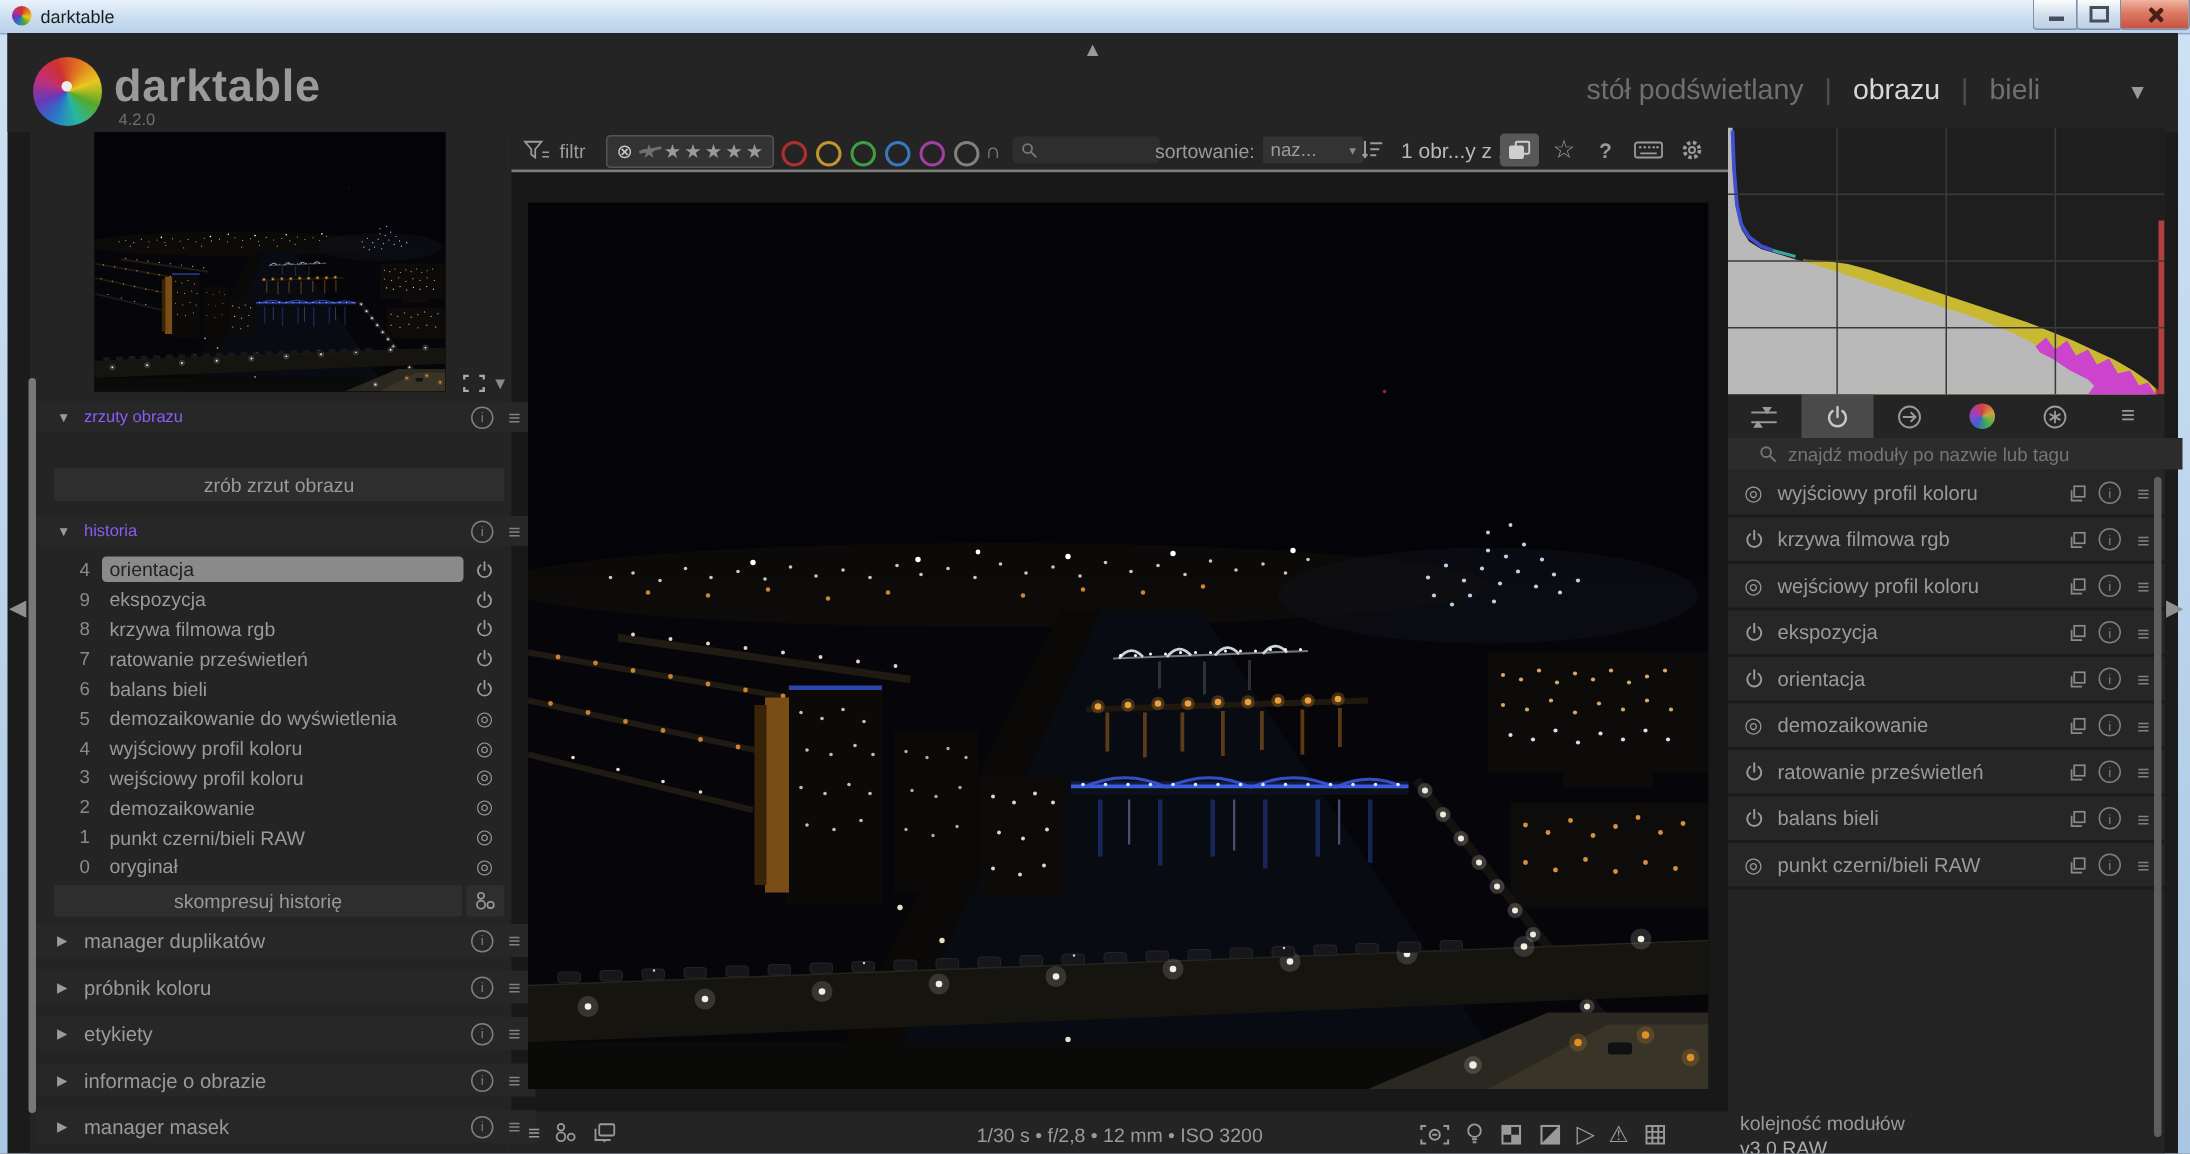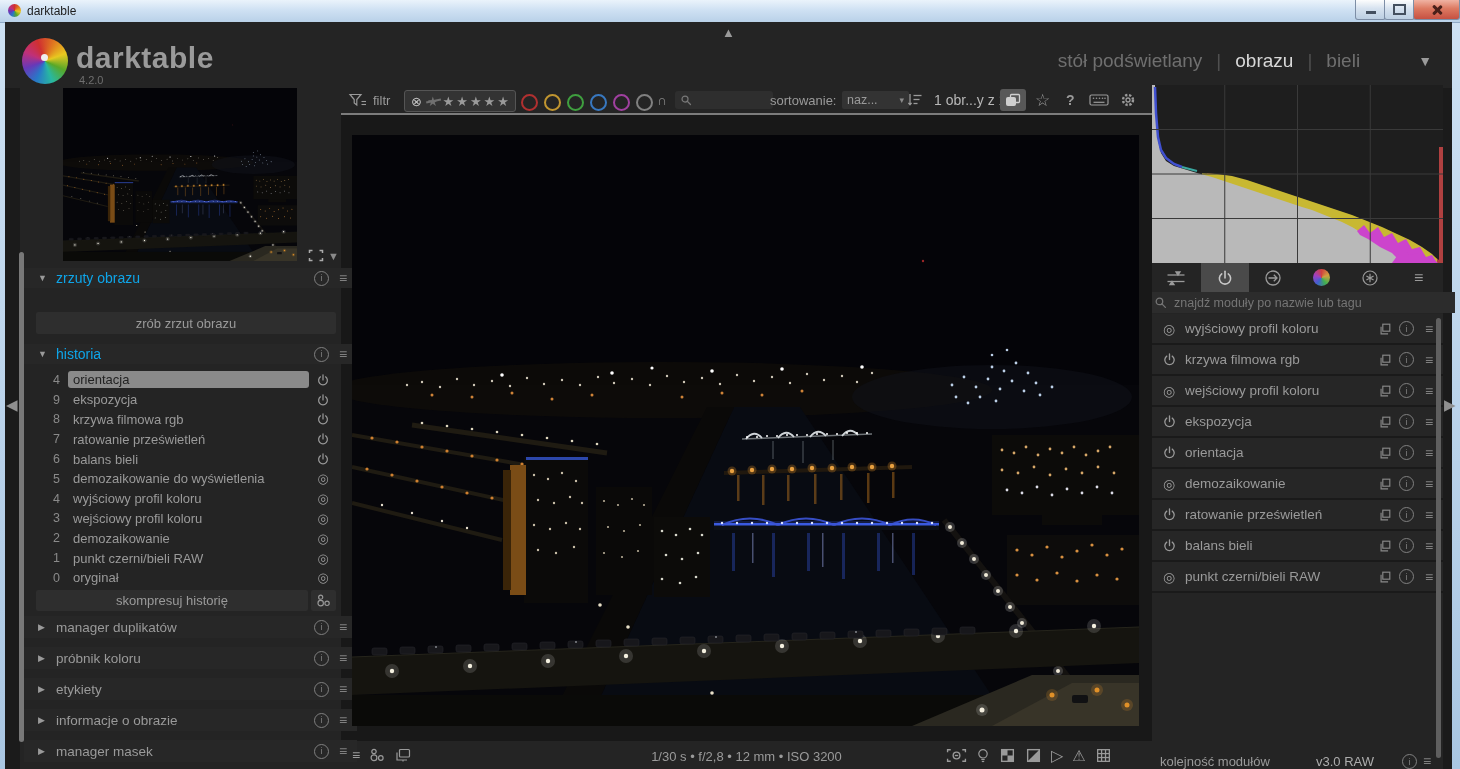--- a/index.html
+++ b/index.html
@@ -57,52 +57,52 @@
   #sortsel{left:501px;top:3px;width:57px;height:18px;background:#333;border-radius:2px;display:flex;align-items:center;justify-content:space-between;padding:0 5px;font-size:12.5px;color:#9a9a9a;}
   #sortsel .caret{font-size:9px;color:#8a8a8a;}
   #overlaybtn{left:659px;top:1px;width:26px;height:22px;background:#585858;border-radius:3px;display:flex;align-items:center;justify-content:center;}
   
   #thumb{left:63px;top:88px;width:234px;height:173px;background:#000;}
   #thumb svg{display:block;}
   #thumb-expand{left:308px;top:249px;color:#aaa;}
   #thumb-caret{left:328px;top:250px;color:#8a8a8a;font-size:11px;}
   .sechead{left:24px;width:313px;height:20px;background:#272727;display:flex;align-items:center;padding:0 6px 0 14px;gap:6px;}
   .sechead .tri{font-size:9px;color:#9a9a9a;width:12px;}
-  .sechead .slabel{flex:1;font-size:14px;color:#0ea5e9;}
+  .sechead .slabel{flex:1;font-size:11px;color:#8b5cf6;}
   .iinfo{width:13px;height:13px;min-width:13px;border:1px solid #808080;border-radius:50%;color:#808080;
     font-size:9px;font-style:normal;display:inline-flex;align-items:center;justify-content:center;}
   .imenu{color:#808080;font-size:14px;width:16px;text-align:center;}
   .panelbtn{background:#2e2e2e;border-radius:2px;display:flex;align-items:center;justify-content:center;
     font-size:13px;color:#9a9a9a;}
   #histrows{left:24px;top:370px;width:313px;}
   .h-row{height:19.8px;display:flex;align-items:center;padding-left:8px;}
   .h-num{width:28px;text-align:right;padding-right:8px;font-size:12.5px;color:#8a8a8a;}
   .h-label{flex:1;font-size:13px;color:#9a9a9a;padding:0 5px;border-radius:3px;line-height:17px;}
   .h-row.selected .h-label{background:#8a8a8a;color:#222;}
   .h-state{width:28px;text-align:center;color:#9a9a9a;font-size:13px;display:flex;justify-content:center;}
   #lscroll{left:19px;top:252px;width:5px;height:490px;background:#787878;border-radius:3px;}
   #leftarrow{left:6px;top:396px;color:#8f8f8f;font-size:15px;}
   .csec{left:24px;width:313px;height:22px;background:#272727;display:flex;align-items:center;padding:0 6px 0 14px;gap:6px;}
   .csec .tri{font-size:9px;color:#9a9a9a;width:12px;}
   .csec .slabel{flex:1;font-size:13.5px;color:#9a9a9a;}
   
   #modtabs{left:1152px;top:263px;width:291px;height:29px;display:flex;}
   .mtab{flex:1;display:flex;align-items:center;justify-content:center;color:#9a9a9a;}
   .mtab.active{background:#4a4a4a;color:#c8c8c8;}
-  #modsearch{left:1152px;top:292px;width:303px;height:21px;background:#2c2c2c;display:flex;align-items:center;padding:0 2px;gap:5px;box-sizing:border-box;}
+  #modsearch{left:1152px;top:292px;width:303px;height:21px;background:#2c2c2c;display:flex;align-items:center;padding:0 20px;gap:5px;box-sizing:border-box;}
   #modsearch input{background:transparent;border:none;outline:none;color:#aaa;font-size:12.5px;flex:1;}
   #modsearch input::placeholder{color:#757575;}
   #modlist{left:1152px;top:314px;width:291px;}
   .m-row{height:29px;border-bottom:2px solid #1a1a1a;display:flex;align-items:center;padding:0 6px 0 8px;gap:7px;background:#262626;}
   .m-state{width:18px;display:flex;justify-content:center;color:#9a9a9a;font-size:14px;}
   .m-label{flex:1;font-size:13.5px;color:#9a9a9a;white-space:nowrap;}
   .m-ic{color:#8a8a8a;display:flex;align-items:center;}
   #rscroll{left:1436px;top:318px;width:5px;height:440px;background:#5f5f5f;border-radius:3px;}
   #rightarrow{left:1444px;top:396px;color:#8f8f8f;font-size:15px;}
-  #modorder{left:1152px;top:741px;width:291px;height:28px;display:flex;align-items:flex-end;padding:0 8px;gap:2px;box-sizing:border-box;}
+  #modorder{left:1152px;top:741px;width:291px;height:28px;display:flex;align-items:flex-start;padding:0 8px;gap:2px;box-sizing:border-box;flex-direction:column;}
   #modorder .mo-label{font-size:13px;color:#9a9a9a;flex:1;}
   #modorder .mo-value{font-size:13px;color:#adadad;margin-right:26px;}
   
   #bb-left{left:352px;top:747px;display:flex;gap:9px;align-items:center;color:#9a9a9a;}
   #bb-exif{left:341px;top:749px;width:811px;text-align:center;font-size:13px;color:#9a9a9a;}
   #bb-right{left:946px;top:746px;display:flex;gap:9px;align-items:center;color:#9a9a9a;}
   .glyph13{font-size:14px;color:#9a9a9a;}
   svg.ic{display:block;}
 </style>
 </head>

